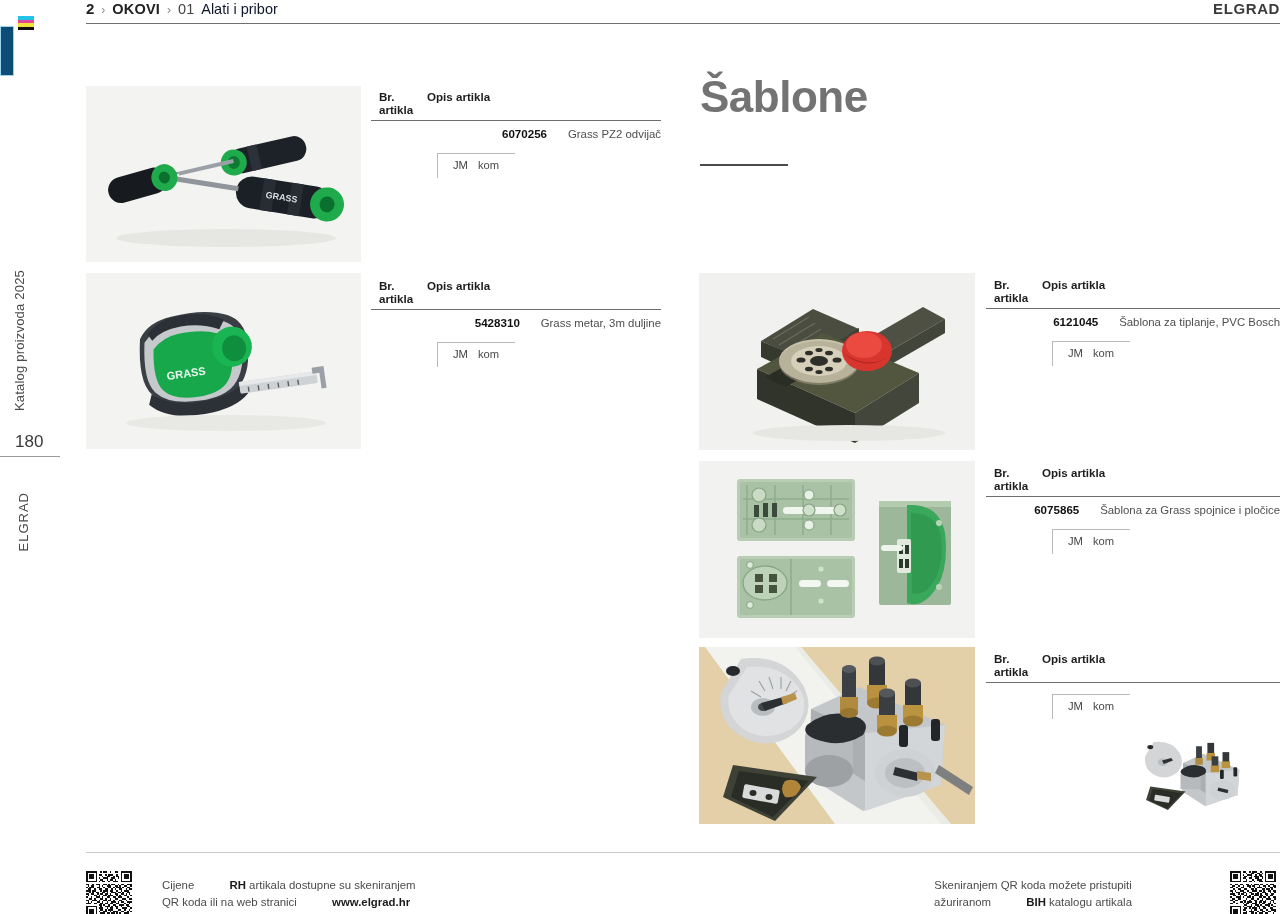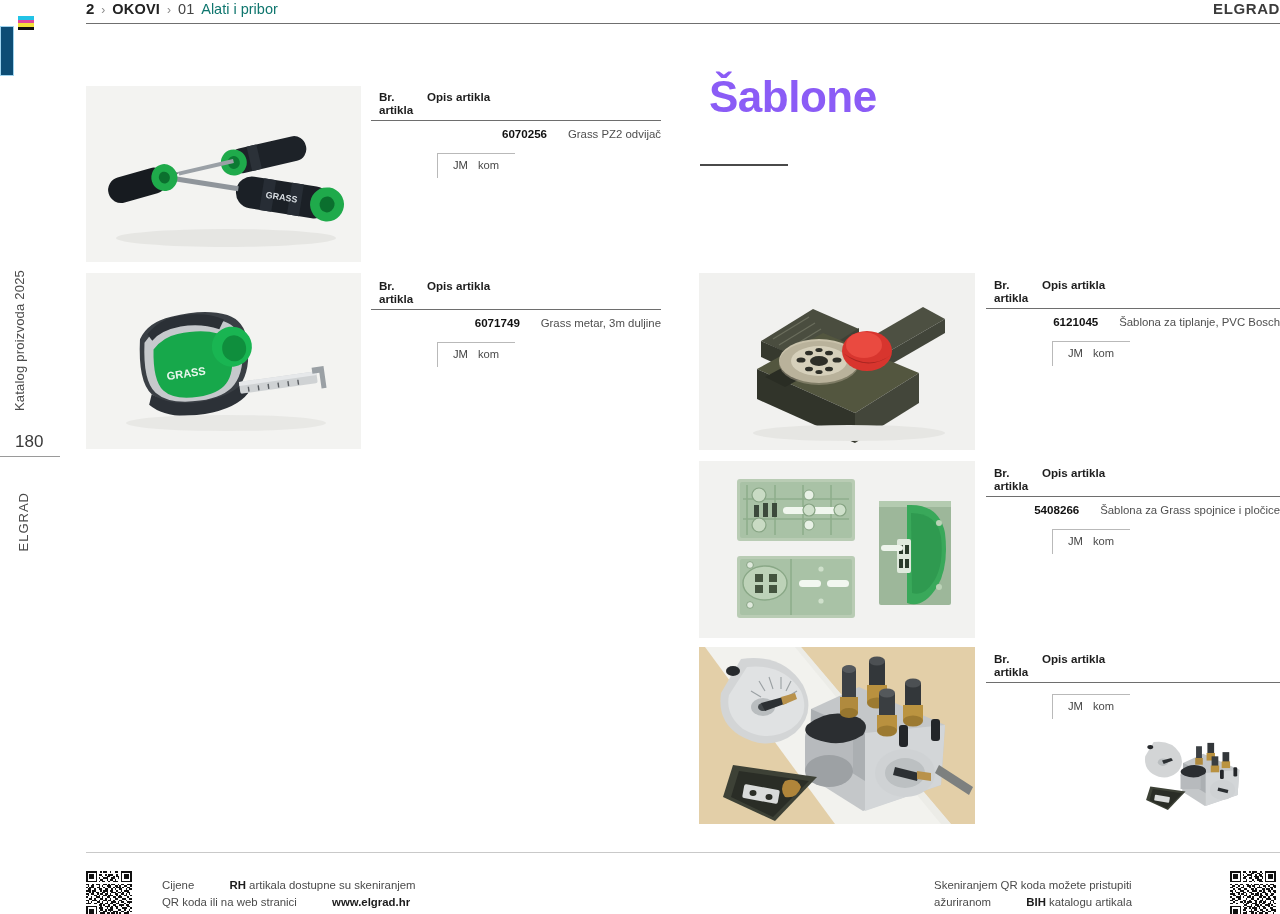--- a/index.html
+++ b/index.html
@@ -25,21 +25,21 @@
   .cmyk-mark i:nth-child(4){ background:#111111; }
 
   
   .header { position:absolute; left:86px; top:0; width:1194px; height:22px; }
   .crumbs { display:flex; align-items:baseline; gap:7px;
             font-size:14.5px; color:#3a3a3a; position:absolute; left:0; top:0; }
   .crumbs .num { font-weight:bold; color:#222; font-size:15px; }
   .crumbs .sep { color:#8b8b8b; font-size:12px; }
   .crumbs .cat { font-weight:bold; color:#222; letter-spacing:.2px; font-size:14.5px; }
   .crumbs .code { color:#444; font-size:14.5px; }
-  .crumbs .name { color:#0f766e; font-size:14.5px; }
+  .crumbs .name { color:#0f172a; font-size:14.5px; }
   .brand-top { position:absolute; right:0; top:0; font-size:15px; font-weight:bold;
                letter-spacing:.6px; color:#3b3b3b; }
   .header-rule { position:absolute; left:86px; top:23px; width:1194px; height:1px;
                  background:#6f6f6f; }
 
   
   .rail-text {
     position:absolute; left:12px; top:270px;
     writing-mode: vertical-rl; transform: rotate(180deg);
     font-size:13px; color:#4b4b4b; letter-spacing:.2px; white-space:nowrap;
@@ -70,21 +70,21 @@
   .jm {
     margin-top:11px; display:inline-flex; align-items:center; gap:10px;
     border-left:1px solid #b9b9b9; border-top:1px solid #b9b9b9;
     padding:5px 16px 7px 9px; font-size:11.2px; color:#4a4a4a;
   }
   .jm .k { color:#3f3f3f;margin-left:6px; }
 
   
   .sec-title {
     position:absolute; left:700px; top:72px;
-    font-size:44px; font-weight:bold; color:#8b5cf6; letter-spacing:-0.5px;margin-left:9px;
+    font-size:44px; font-weight:bold; color:#737373; letter-spacing:-0.5px;
   }
   .sec-rule { position:absolute; left:700px; top:164px; width:88px; height:2px; background:#4a4a4a; }
 
   
   .foot-rule { position:absolute; left:86px; top:852px; width:1194px; height:1px; background:#c9c9c9; }
   .qr { position:absolute; width:46px; height:46px; }
   .qr canvas, .qr .grid { width:46px; height:46px; display:block; }
   .foot-txt { position:absolute; font-size:11.4px; color:#4a4a4a; line-height:1.45; }
   .foot-txt b { color:#1b1b1b;padding-left:32px; }
   .foot-left { left:162px; top:877px; }
@@ -210,21 +210,21 @@
     </svg>
   </div>
 
   <div class="tbl" style="left:371px; top:279px; width:290px;">
     <div class="thead">
       <div class="th-code">Br. artikla</div>
       <div class="th-desc">Opis artikla</div>
     </div>
     <div class="rule"></div>
     <div class="trow">
-      <div class="c-code">6071749</div>
+      <div class="c-code">5428310</div>
       <div class="c-desc">Grass metar, 3m duljine</div>
     </div>
     <div style="padding-left:66px;">
       <div class="jm">
         <span class="k">JM</span>
         <span>kom</span>
       </div>
     </div>
   </div>
 
@@ -370,21 +370,21 @@
     </svg>
   </div>
 
   <div class="tbl" style="left:986px; top:466px; width:294px;">
     <div class="thead">
       <div class="th-code">Br. artikla</div>
       <div class="th-desc">Opis artikla</div>
     </div>
     <div class="rule"></div>
     <div class="trow">
-      <div class="c-code">5408266</div>
+      <div class="c-code">6075865</div>
       <div class="c-desc">Šablona za Grass spojnice i pločice</div>
     </div>
     <div style="padding-left:66px;">
       <div class="jm">
         <span class="k">JM</span>
         <span>kom</span>
       </div>
     </div>
   </div>
 
@@ -735,21 +735,21 @@
   <div class="foot-txt foot-left">
     <div>
       <span>Cijene </span><b>RH</b><span> artikala dostupne su skeniranjem</span>
     </div>
     <div>
       <span>QR koda ili na web stranici </span><b>www.elgrad.hr</b>
     </div>
   </div>
 
   <div class="foot-txt foot-right" style="right:86px; width:auto; left:auto;">
-    <div style="position:absolute; right:62px; top:0; white-space:nowrap; text-align:left;">
+    <div style="position:absolute; right:62px; top:0; white-space:nowrap; text-align:center;">
       <div>Skeniranjem QR koda možete pristupiti</div>
       <div>
         <span>ažuriranom </span><b>BIH</b><span> katalogu artikala</span>
       </div>
     </div>
   </div>
 
   <div class="qr" style="left:1230px; top:871px;">
     <svg class="grid" viewBox="0 0 29 29" shape-rendering="crispEdges">
       <rect width="29" height="29" fill="#fff"></rect>

